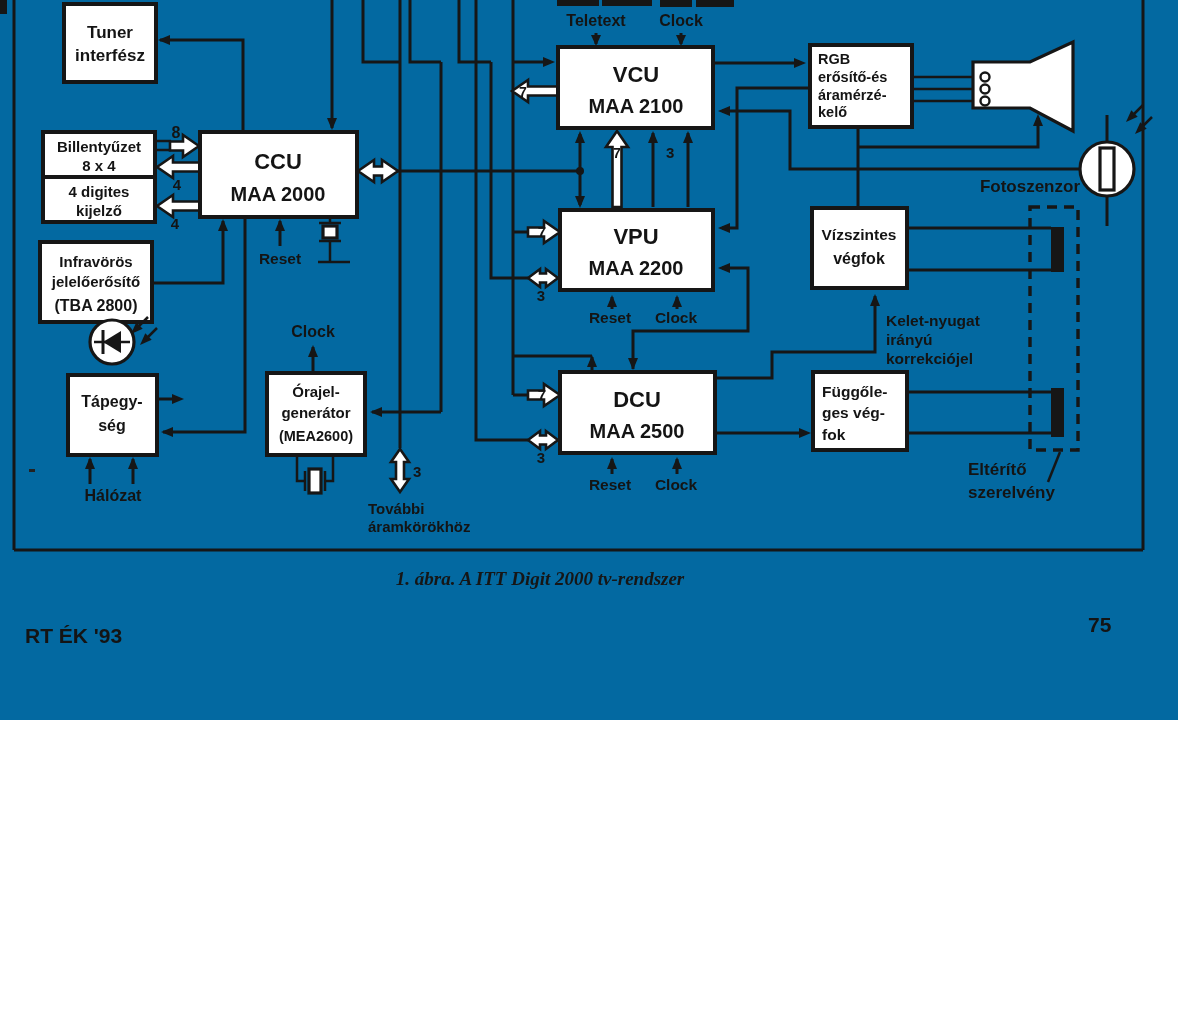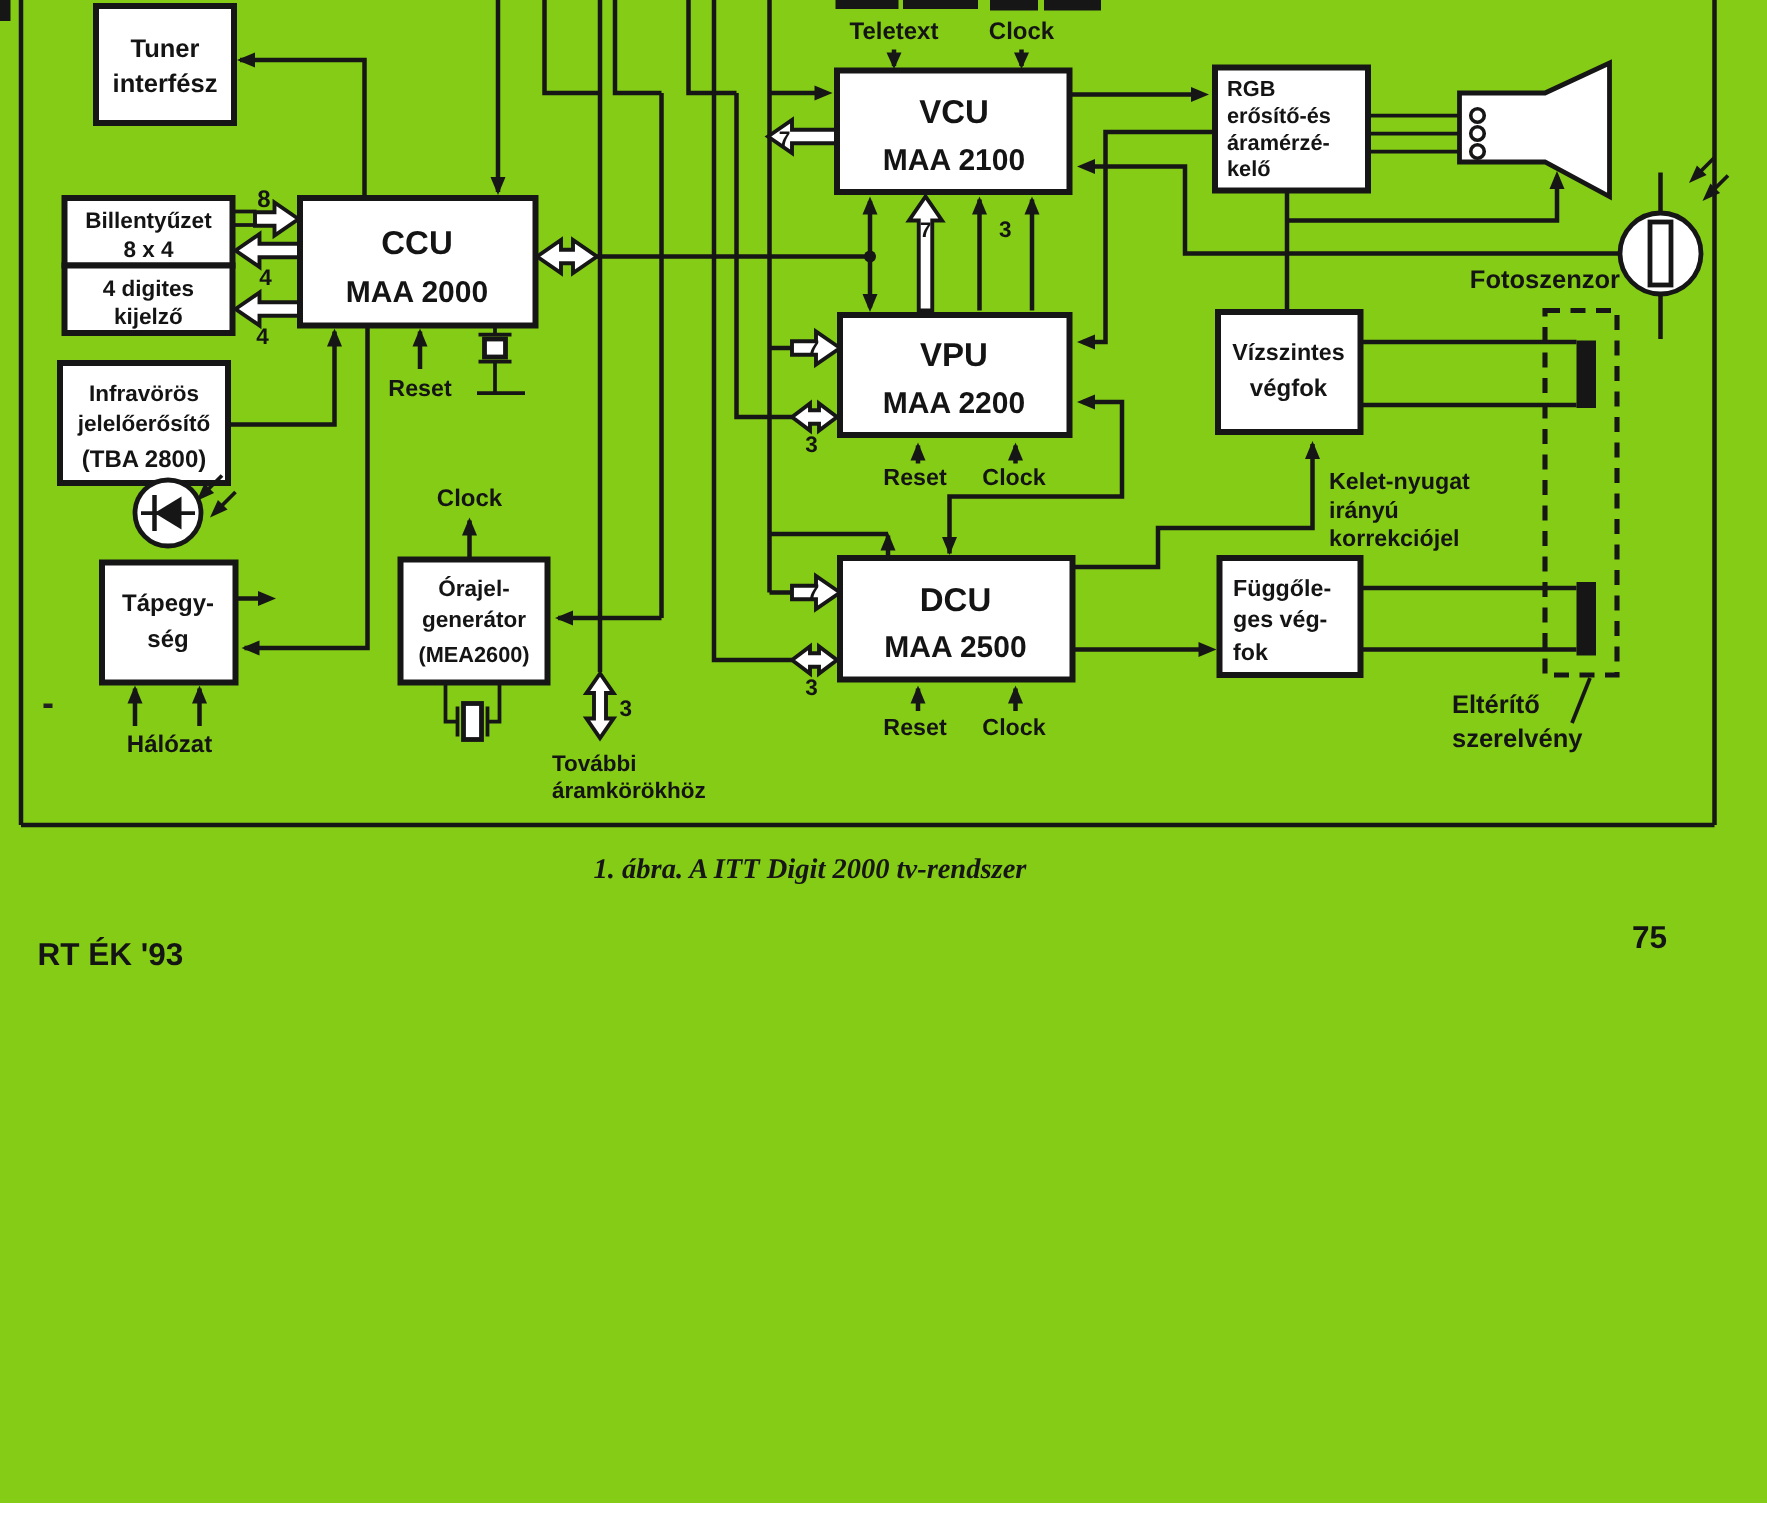--- a/index.html
+++ b/index.html
@@ -1,16 +1,16 @@
 <!DOCTYPE html>
 <html><head>
 <meta charset="utf-8">
 <style>
   html,body{margin:0;padding:0;background:#ffffff;}
-  .page{position:relative;width:1178px;height:1002px;background:#84cc16;overflow:hidden;
+  .page{position:relative;width:1178px;height:720px;background:#0369a1;overflow:hidden;
         font-family:"Liberation Sans",sans-serif;}
   svg{position:absolute;left:0;top:0;}
   .w{stroke:#161616;stroke-width:3;fill:none;}
   .w2{stroke:#161616;stroke-width:2.5;fill:none;}
   .bx{stroke:#161616;stroke-width:4;fill:#ffffff;}
   .bx3{stroke:#161616;stroke-width:3.2;fill:#ffffff;}
   .ah{fill:#161616;stroke:none;}
   .ho{fill:#ffffff;stroke:#161616;stroke-width:2.6;}
   .blk{fill:#161616;}
   .t{font-family:"Liberation Sans",sans-serif;font-weight:bold;fill:#141414;}

